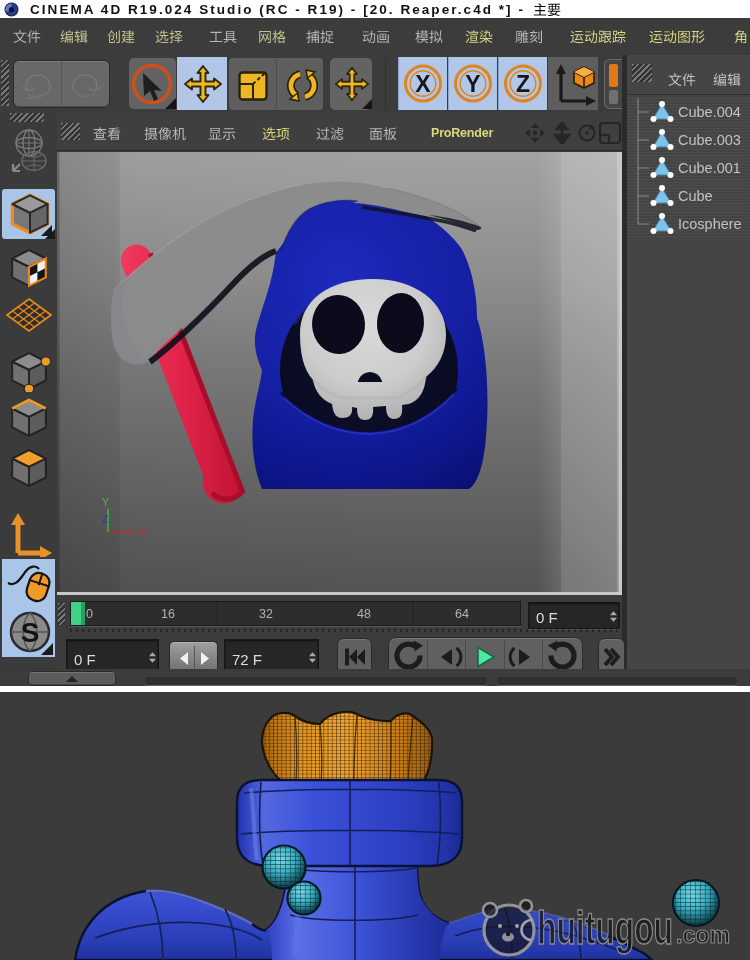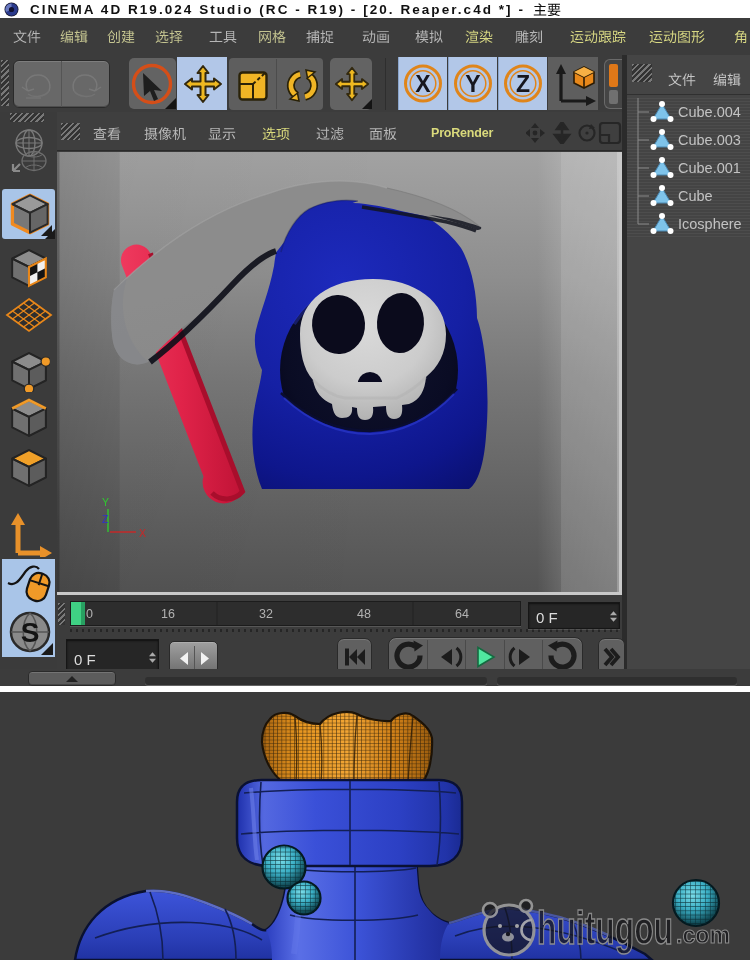--- a/index.html
+++ b/index.html
@@ -472,20 +472,26 @@
       <span style="position:absolute;left:7px;top:11px;">0 F</span>
       <svg style="position:absolute;right:2px;top:12px" width="7" height="11" viewBox="0 0 8 12">
         <path d="M4 0 L8 4.5 L0 4.5 Z M4 12 L0 7.5 L8 7.5 Z" fill="#aaaaaa"></path>
       </svg>
     </div>
 <div class="btn" style="left:169px;top:641px;width:49px;height:33px;background:linear-gradient(#a0a0a0,#6e6e6e);border-radius:5px;">
 <svg width="49" height="33" viewBox="0 0 49 33">
         <path d="M24.5 4 L24.5 29" stroke="#555" stroke-width="1"></path>
 <path d="M18 10 L10 16.5 L18 23 Z M31 10 L39 16.5 L31 23 Z" fill="#f2f2f2"></path>
       </svg></div>
+<div class="spin" style="left:224px;top:639px;width:95px;height:37px;">
+      <span style="position:absolute;left:7px;top:11px;">72 F</span>
+      <svg style="position:absolute;right:2px;top:12px" width="7" height="11" viewBox="0 0 8 12">
+        <path d="M4 0 L8 4.5 L0 4.5 Z M4 12 L0 7.5 L8 7.5 Z" fill="#aaaaaa"></path>
+      </svg>
+    </div>
 <div class="btn" style="left:337px;top:638px;width:35px;height:38px;background:#606060;"><svg width="33" height="36" viewBox="0 0 33 36">
         <path d="M9 9.5 L9 26.5" stroke="#1c1c1c" stroke-width="4"></path>
         <path d="M19 10 L11 18 L19 26 Z M27 10 L19 18 L27 26 Z" fill="#1c1c1c"></path>
       </svg></div>
 <div class="abs" style="left:388px;top:637px;width:195px;height:40px;border:1px solid #2a2a2a;border-radius:8px;background:#606060;box-shadow:inset 0 1px 0 rgba(255,255,255,.15);"></div>
 <svg class="abs" style="left:389px;top:639px" width="39" height="36" viewBox="0 0 39 36">
       <path d="M26.5,7.5 A11.5,11.5 0 1 0 31,16.5" fill="none" stroke="#1c1c1c" stroke-width="5.2"></path>
       <path d="M24.5,1.5 L34,6.5 L25.5,12.5 Z" fill="#1c1c1c"></path>
     </svg>
 <div class="abs" style="left:427px;top:640px;width:1px;height:34px;background:#4a4a4a;"></div>

